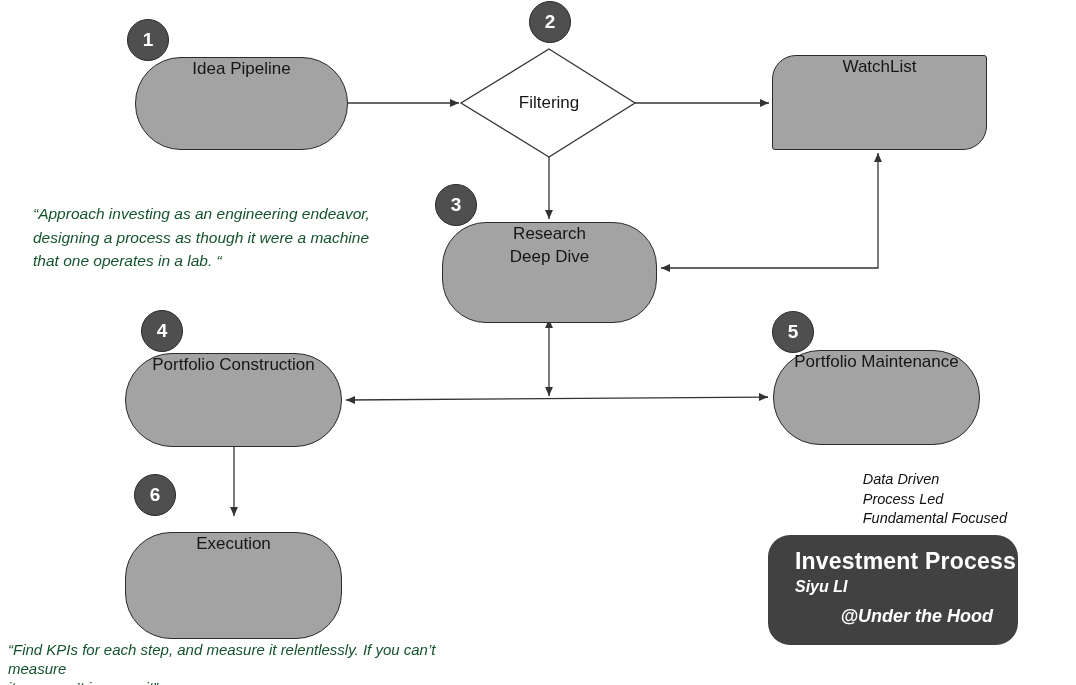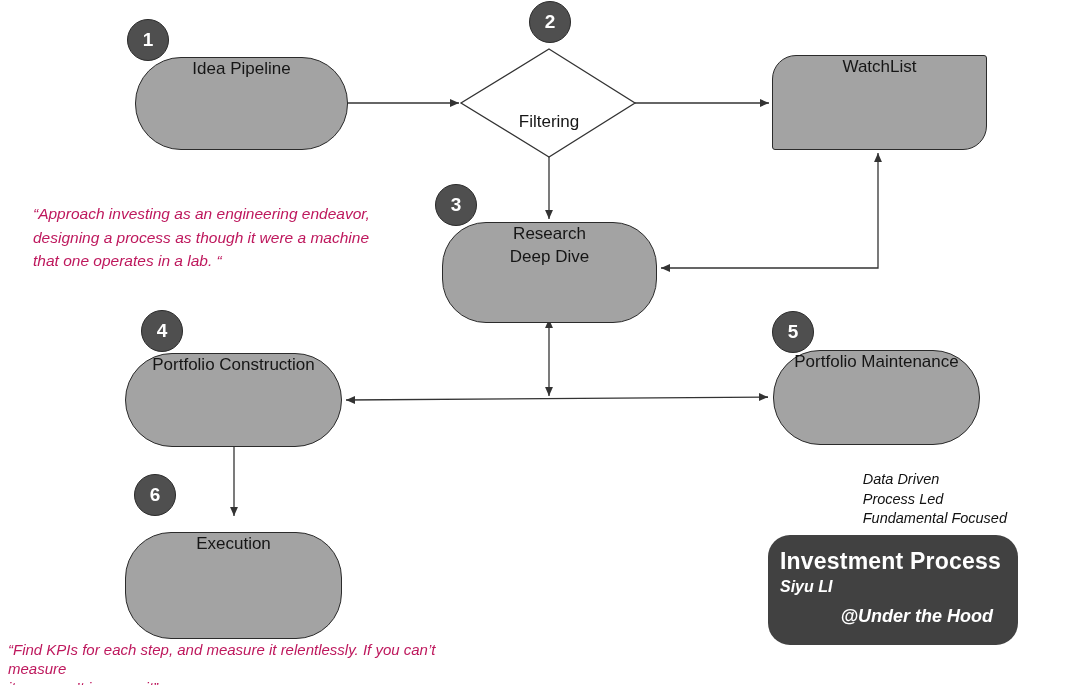--- a/index.html
+++ b/index.html
@@ -46,21 +46,20 @@
   #node-construction{ left: 125px; top: 353px; width: 217px; height: 94px; border-radius: 47px; }
   #node-maintenance { left: 773px; top: 350px; width: 207px; height: 95px; border-radius: 47px; }
   #node-execution   { left: 125px; top: 532px; width: 217px; height: 107px; }
 
   #node-filtering-label {
     position: absolute;
     z-index: 2;
     left: 479px; top: 92px; width: 140px;
     text-align: center;
     font-size: 17px;
-    margin-top: 19px;
   }
 
   .badge {
     position: absolute;
     z-index: 3;
     width: 42px; height: 42px;
     border-radius: 50%;
     background: var(--badge-fill, #4f4f4f);
     border: 1.5px solid var(--badge-border, #2a2a2a);
     color: #ffffff;
@@ -76,21 +75,21 @@
   #badge-3 { left: 435px; top: 184px; }
   #badge-4 { left: 141px; top: 310px; }
   #badge-5 { left: 772px; top: 311px; }
   #badge-6 { left: 134px; top: 474px; }
 
   .quote {
     position: absolute;
     z-index: 2;
     font-style: italic;
     white-space: pre-line;
-    color: #be185d;
+    color: #14532d;
   }
   #quote-engineering { left: 33px; top: 202px; width: 340px; font-size: 15.5px; line-height: 23.5px; }
   #quote-kpi         { left: 8px;  top: 640px; width: 470px; font-size: 15px;   line-height: 19px; }
 
   #tagline {
     position: absolute;
     z-index: 2;
     right: 69px; top: 470px;
     text-align: left;
     font-style: italic;
@@ -101,21 +100,21 @@
 
   #credit-box {
     position: absolute;
     z-index: 2;
     left: 768px; top: 535px;
     width: 250px; height: 110px;
     background: var(--credit-box, #414141);
     border-radius: 22px;
     color: #ffffff;
     box-sizing: border-box;
-    padding: 13px 25px 0 12px;
+    padding: 13px 25px 0 27px;
   }
   #credit-title {
     font-weight: bold;
     font-size: 23px;
     text-align: center;
     letter-spacing: 0.2px;
     white-space: nowrap;
   }
   #credit-author {
     font-weight: bold;

